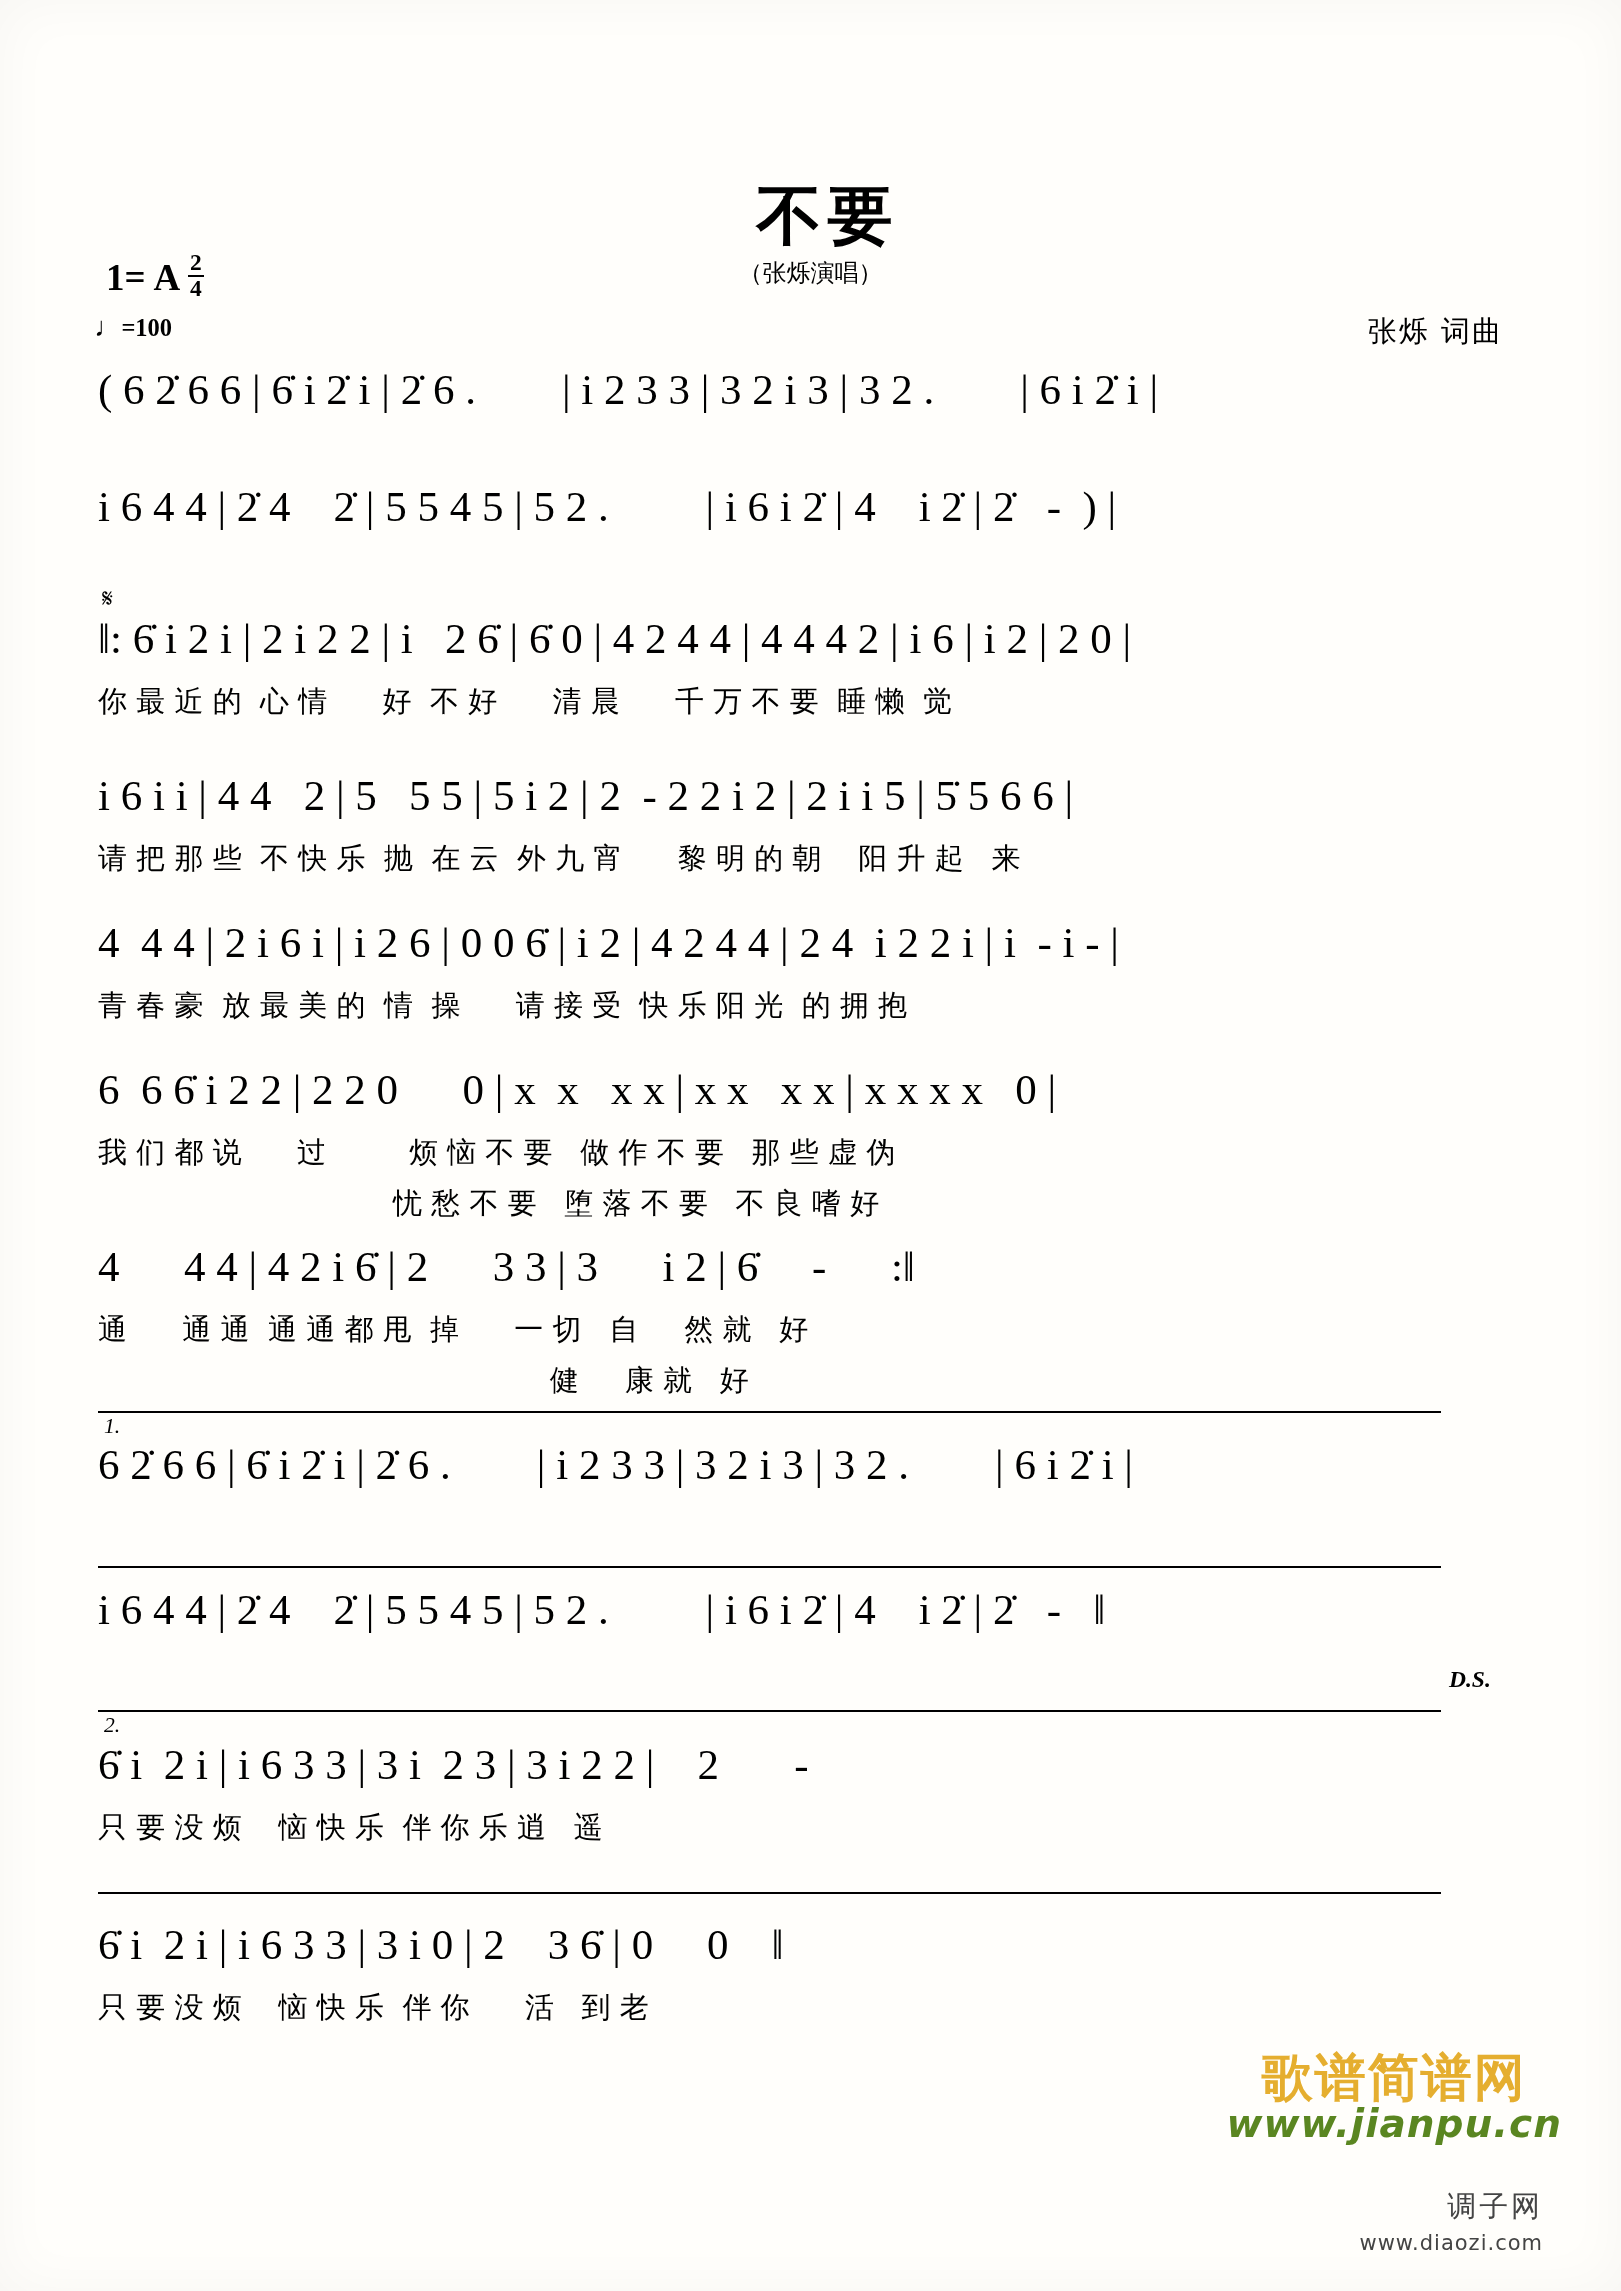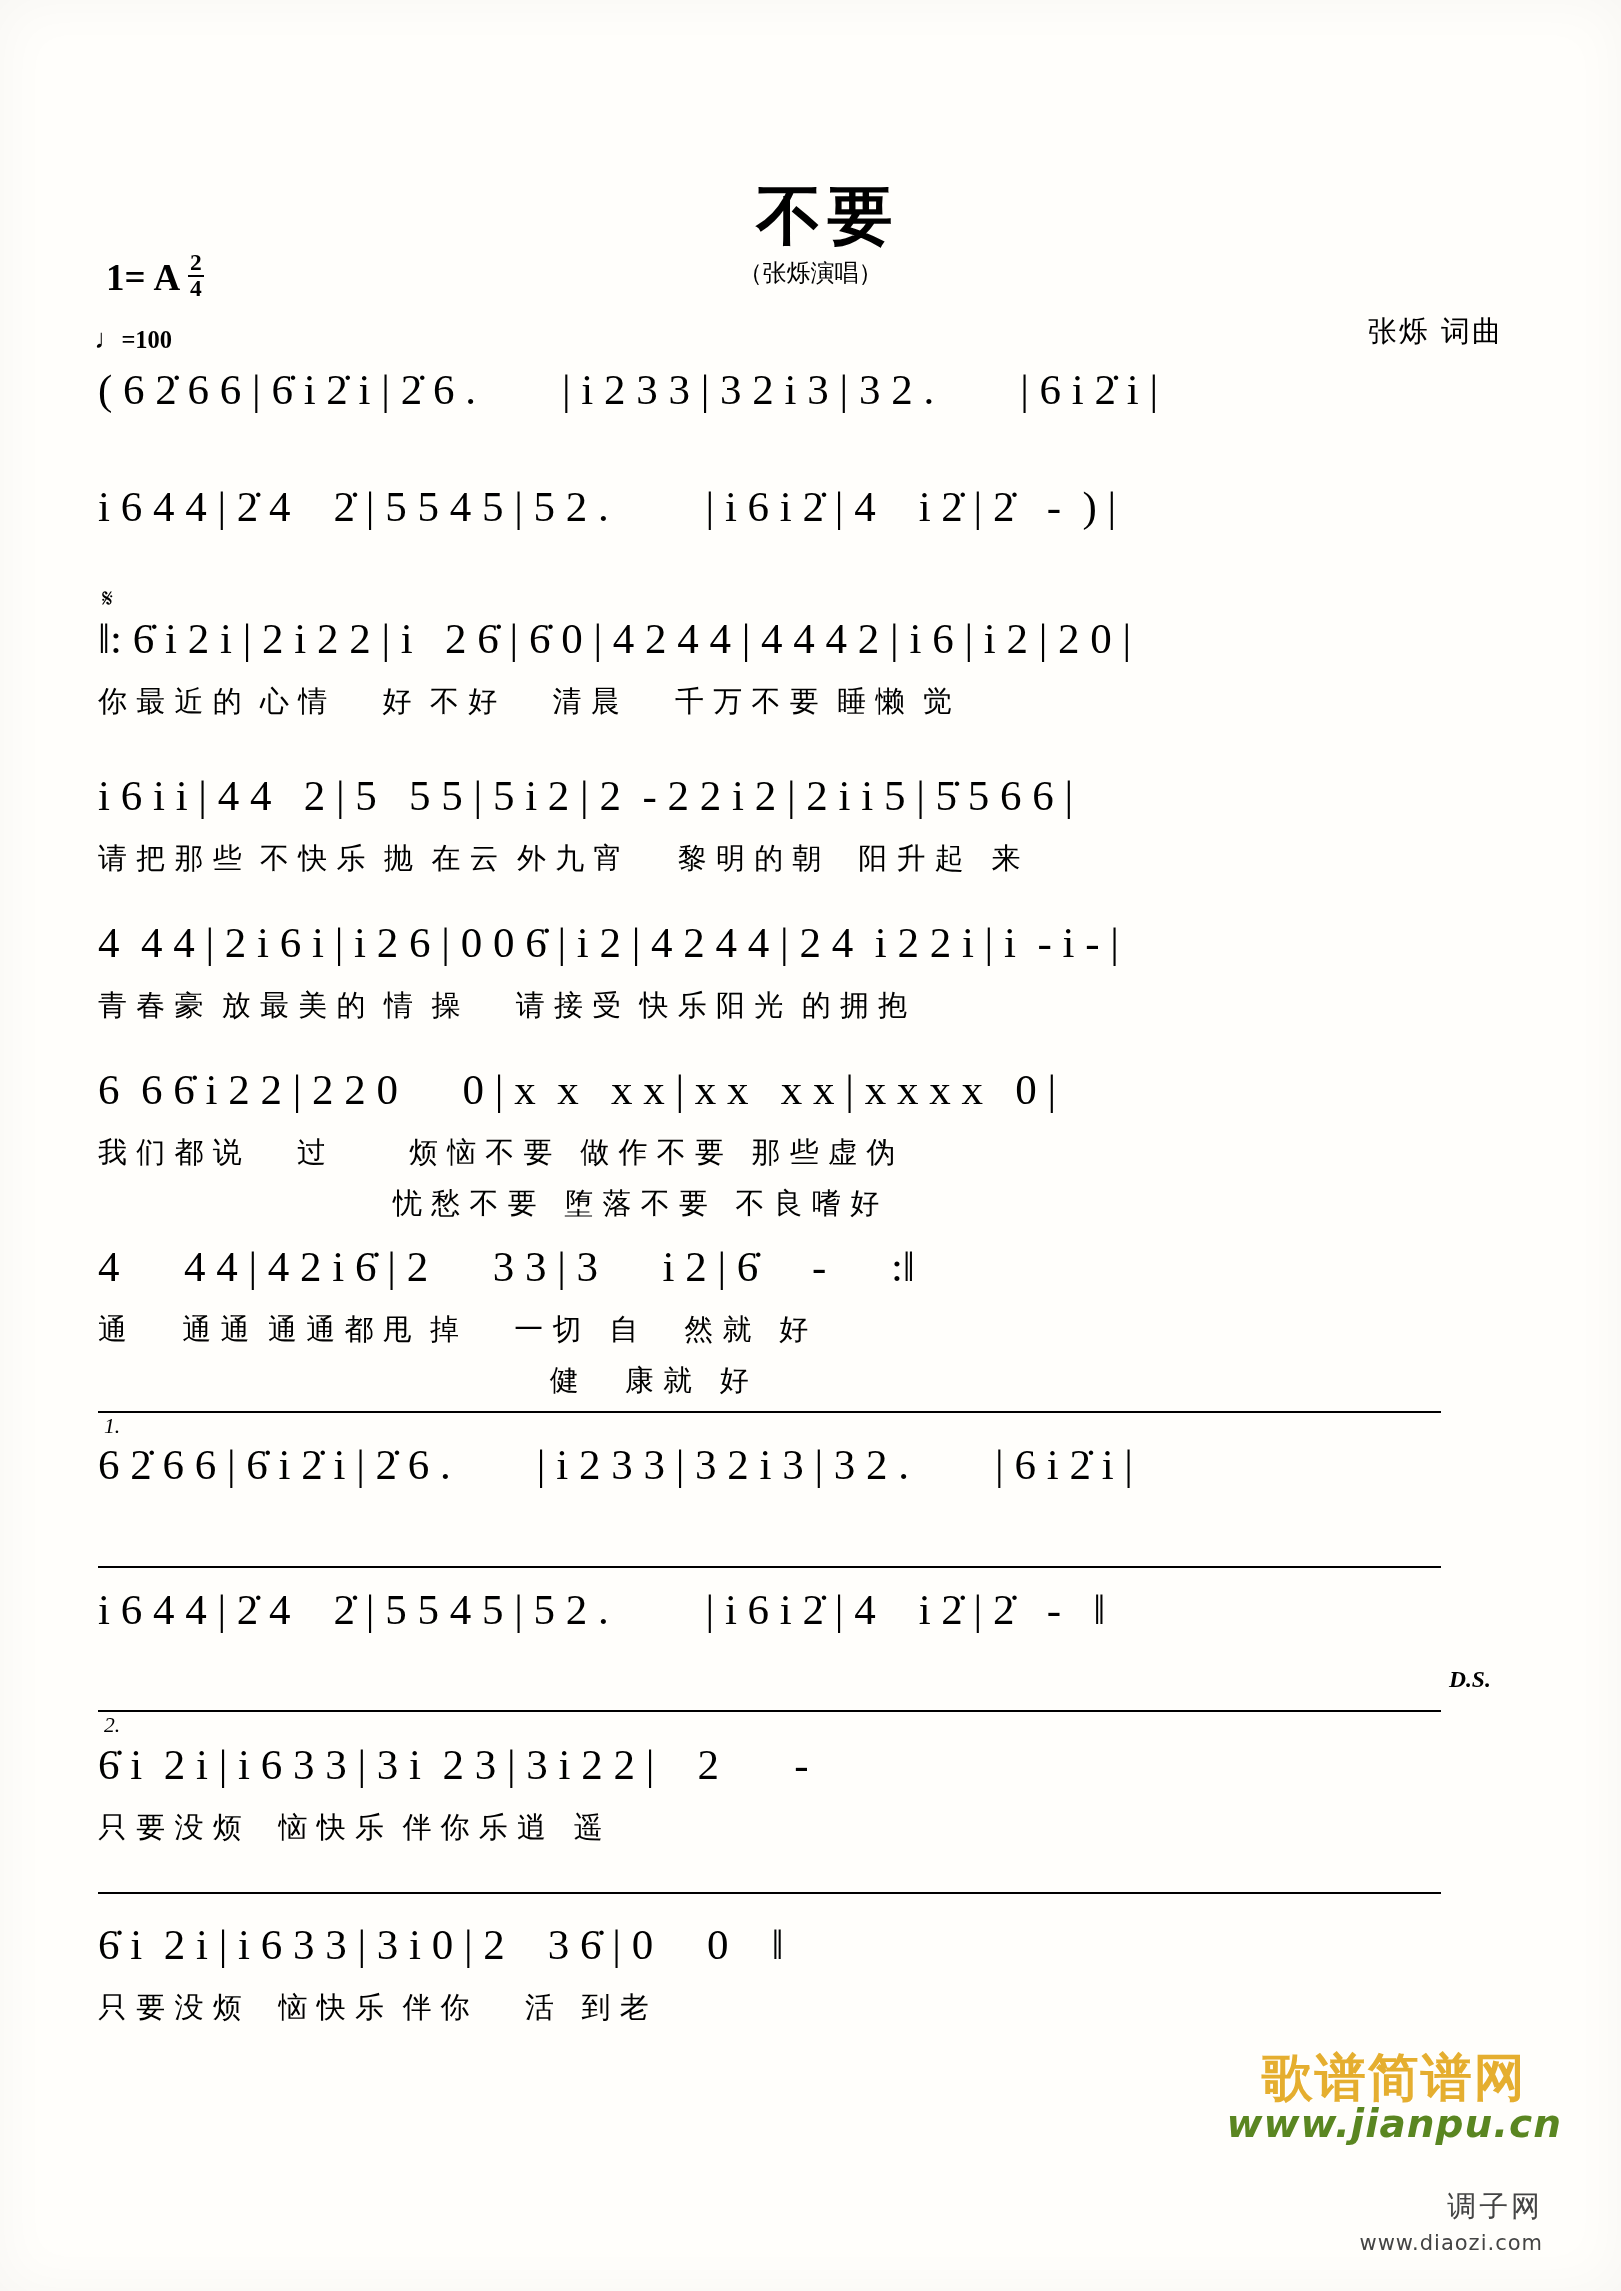--- a/index.html
+++ b/index.html
@@ -74,21 +74,20 @@
   .keysig .frac .den { padding: 0 2px; }
 
   .tempo {
     position: absolute;
     left: 94px;
     top: 312px;
     font-family: "Liberation Serif", serif;
     font-size: 24.5px;
     font-weight: bold;
     color: #000;
-    margin-top: 12px;
   }
   .tempo .notehead { font-size: 27.4px; }
 
   .composer {
     position: absolute;
     right: 118px;
     top: 312px;
     font-family: "DejaVu Sans", sans-serif;
     font-size: 29px;
     color: #000;

